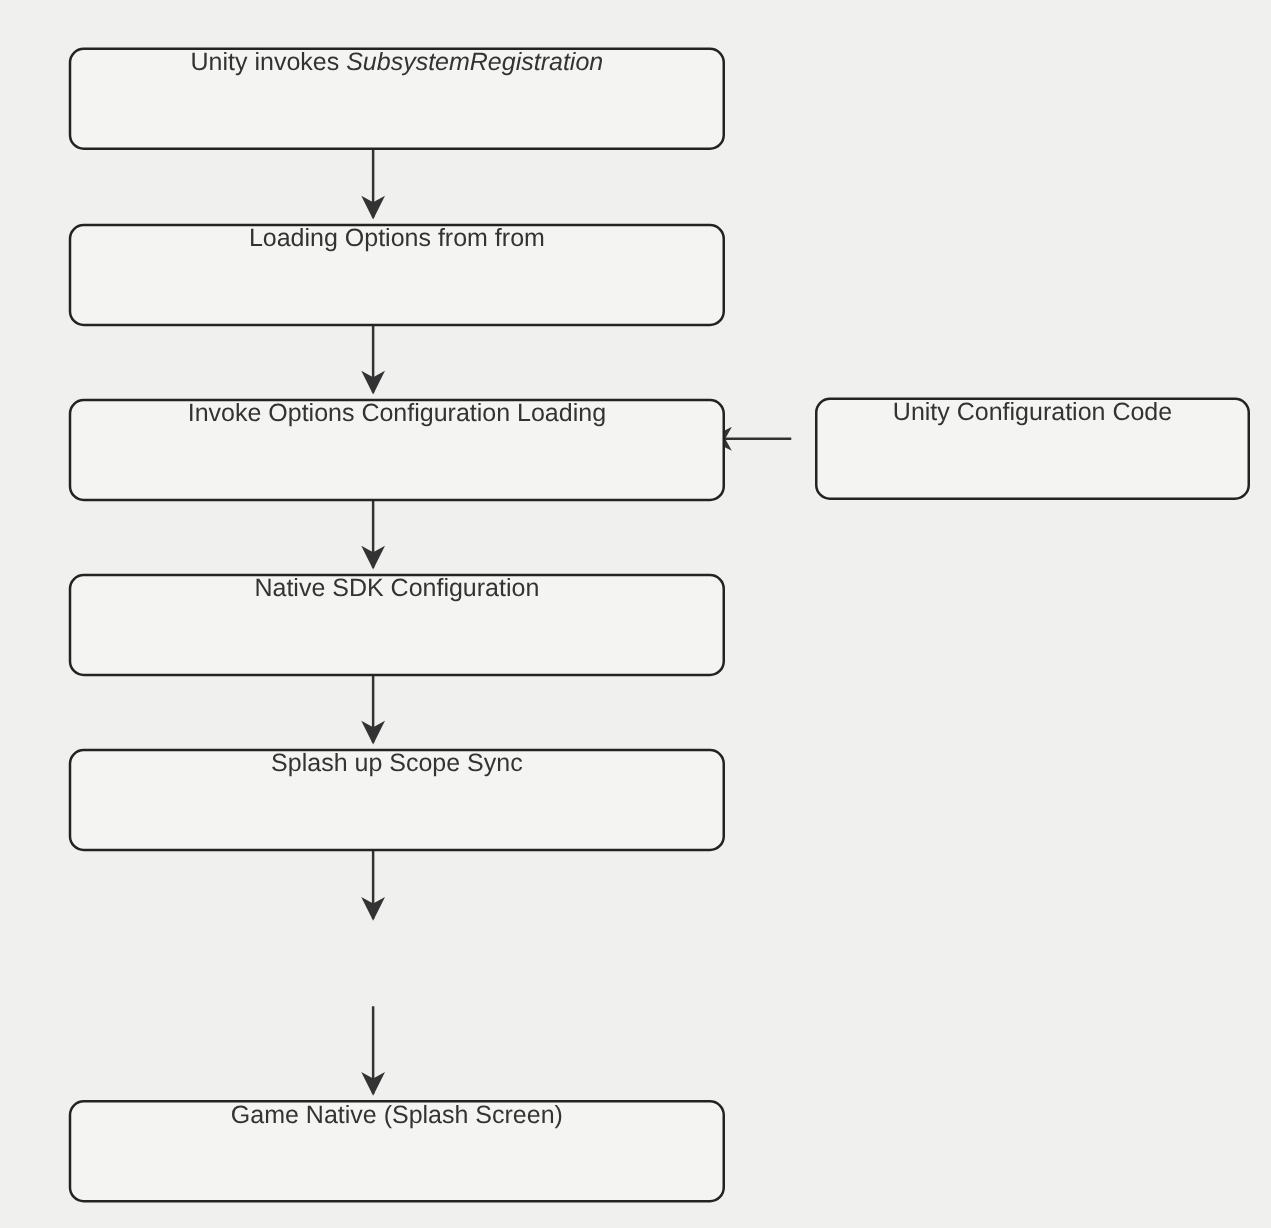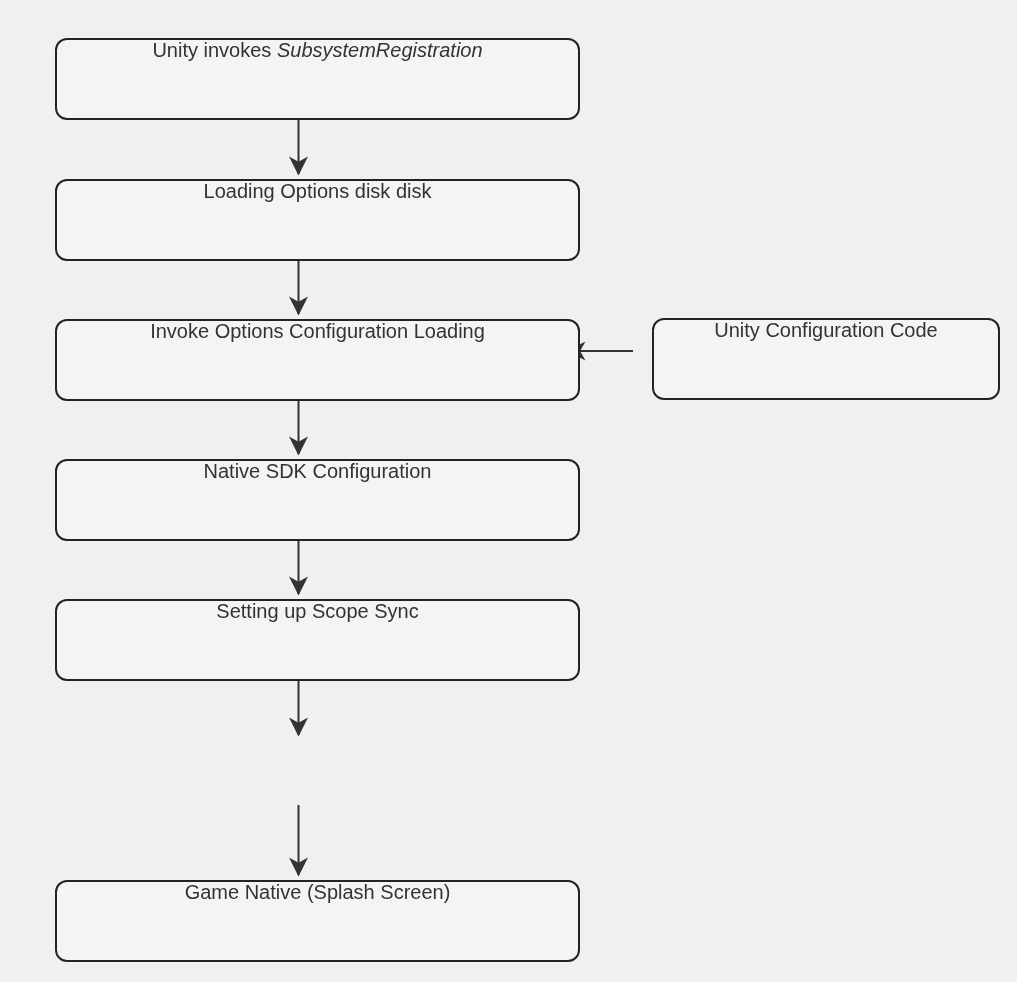--- a/index.html
+++ b/index.html
@@ -69,33 +69,33 @@
     <line x1="298.5" y1="664" x2="298.5" y2="735" marker-end="url(#arrowhead)"></line>
     <line x1="298.5" y1="805" x2="298.5" y2="875" marker-end="url(#arrowhead)"></line>
     <line x1="633" y1="351" x2="568" y2="351" marker-end="url(#arrowhead)"></line>
   </svg>
 
   <div class="node" style="top:38px">
     <span><span>Unity invokes </span><span class="em">SubsystemRegistration</span></span>
   </div>
 
   <div class="node" style="top:179px">
-    <span>Loading Options disk disk</span>
+    <span>Loading Options from from</span>
   </div>
 
   <div class="node" style="top:319px">
     <span>Invoke Options Configuration Loading</span>
   </div>
 
   <div class="node" style="top:459px">
     <span>Native SDK Configuration</span>
   </div>
 
   <div class="node" style="top:599px">
-    <span>Setting up Scope Sync</span>
+    <span>Splash up Scope Sync</span>
   </div>
 
 
   <div class="node" style="top:880px">
     <span>Game Native (Splash Screen)</span>
   </div>
 
   <div class="node side" style="top:318px">
     <span>Unity Configuration Code</span>
   </div>

